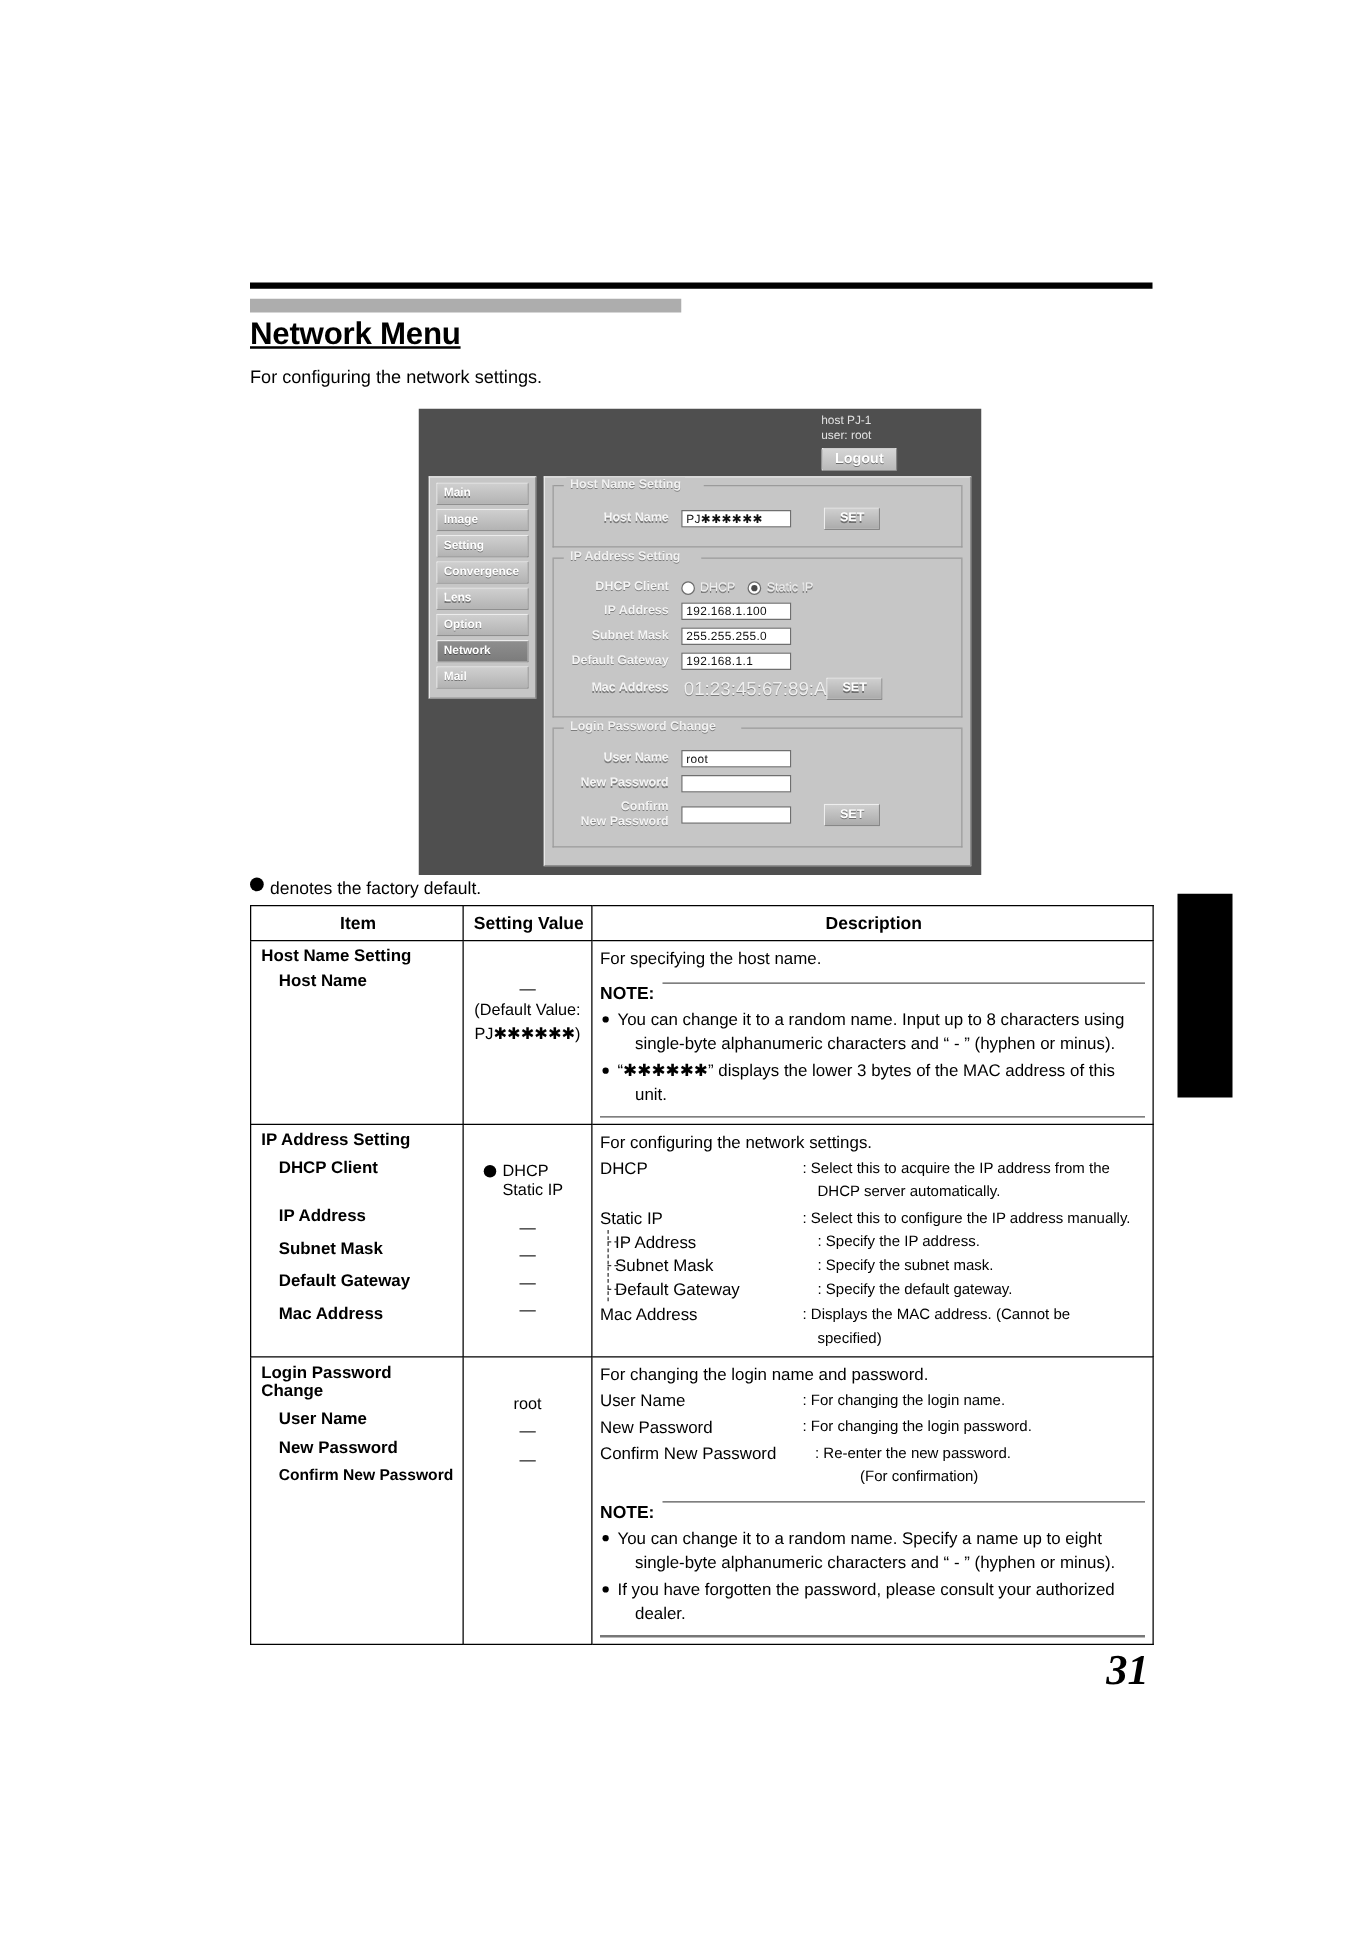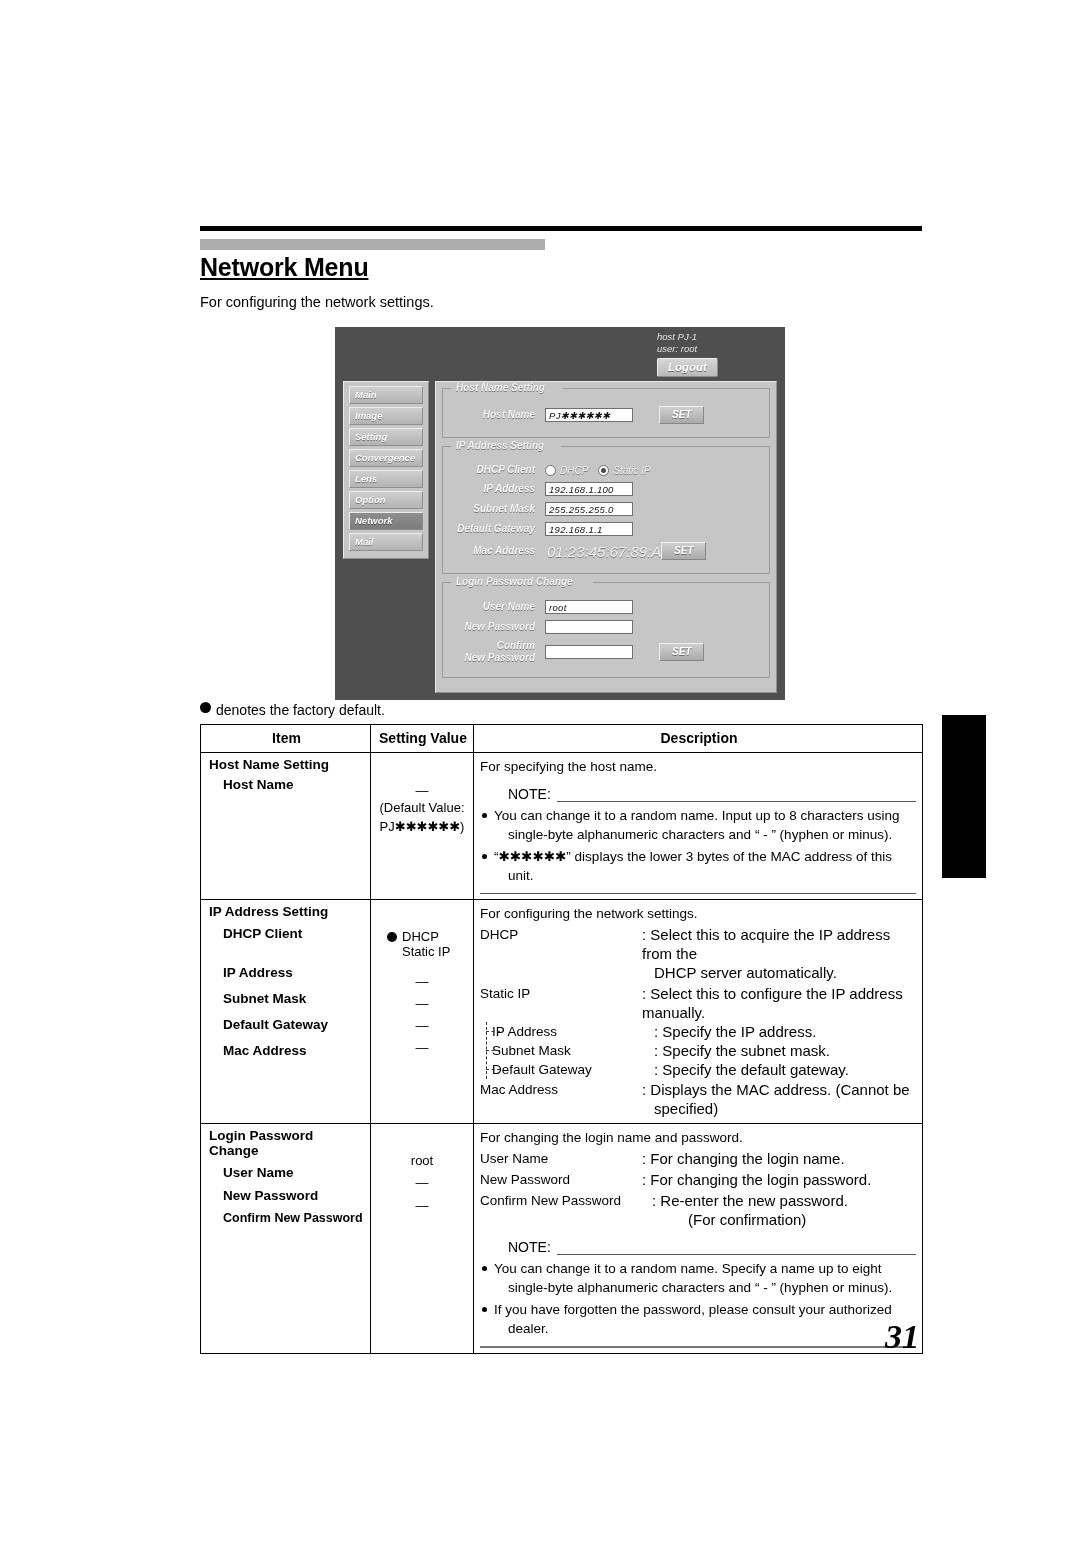--- a/index.html
+++ b/index.html
@@ -46,21 +46,20 @@
   }
 
   
   .webui {
     position: absolute;
     left: 335px; top: 327px;
     width: 450px; height: 373px;
     background: #4f4f4f;
     box-sizing: border-box;
     font-family: "Liberation Sans", sans-serif;
-    font-style: italic;
   }
   .webui-header {
     position: absolute;
     right: 8px; top: 4px;
     text-align: left;
     color: #e2e2e2;
     font-size: 9.5px;
     line-height: 12px;
     width: 120px;
   }
@@ -307,25 +306,24 @@
     width: 10px; height: 10px;
     background: #000; border-radius: 50%;
     display: inline-block;
   }
 
   .desc-line { font-size: 13.5px; line-height: 19px; }
 
   .note-block { margin-top: 10px; }
   .note-head {
     display: flex;
-    align-items: flex-end;
+    align-items: flex-start;
     gap: 6px;
-    font-weight: normal;
+    font-weight: bold;
     font-size: 14px;
-    margin-left: 28px;
   }
   .note-head .line {
     flex: 1;
     height: 1px;
     background: #555;
   }
   .note-ul {
     margin: 4px 0 0 0;
     padding: 0;
     list-style: none;
@@ -349,21 +347,21 @@
   .note-close {
     height: 1px;
     background: #555;
     margin-top: 8px;
   }
   .note-close.thick { height: 2px; background: #777; }
 
   
   .dgrid { display: flex; }
   .dgrid .dl { width: 162px; flex: 0 0 162px; font-size: 13.5px; line-height: 19px; }
-  .dgrid .dr { flex: 1; font-size: 15px; line-height: 19px; }
+  .dgrid .dr { flex: 1; font-size: 12px; line-height: 19px; }
   .dr .ind2 { display: block; padding-left: 12px; }
 
   .tree-item {
     position: relative;
     padding-left: 12px;
   }
   .tree-item::before {
     content: "";
     position: absolute;
     left: 6px; top: 9px;

